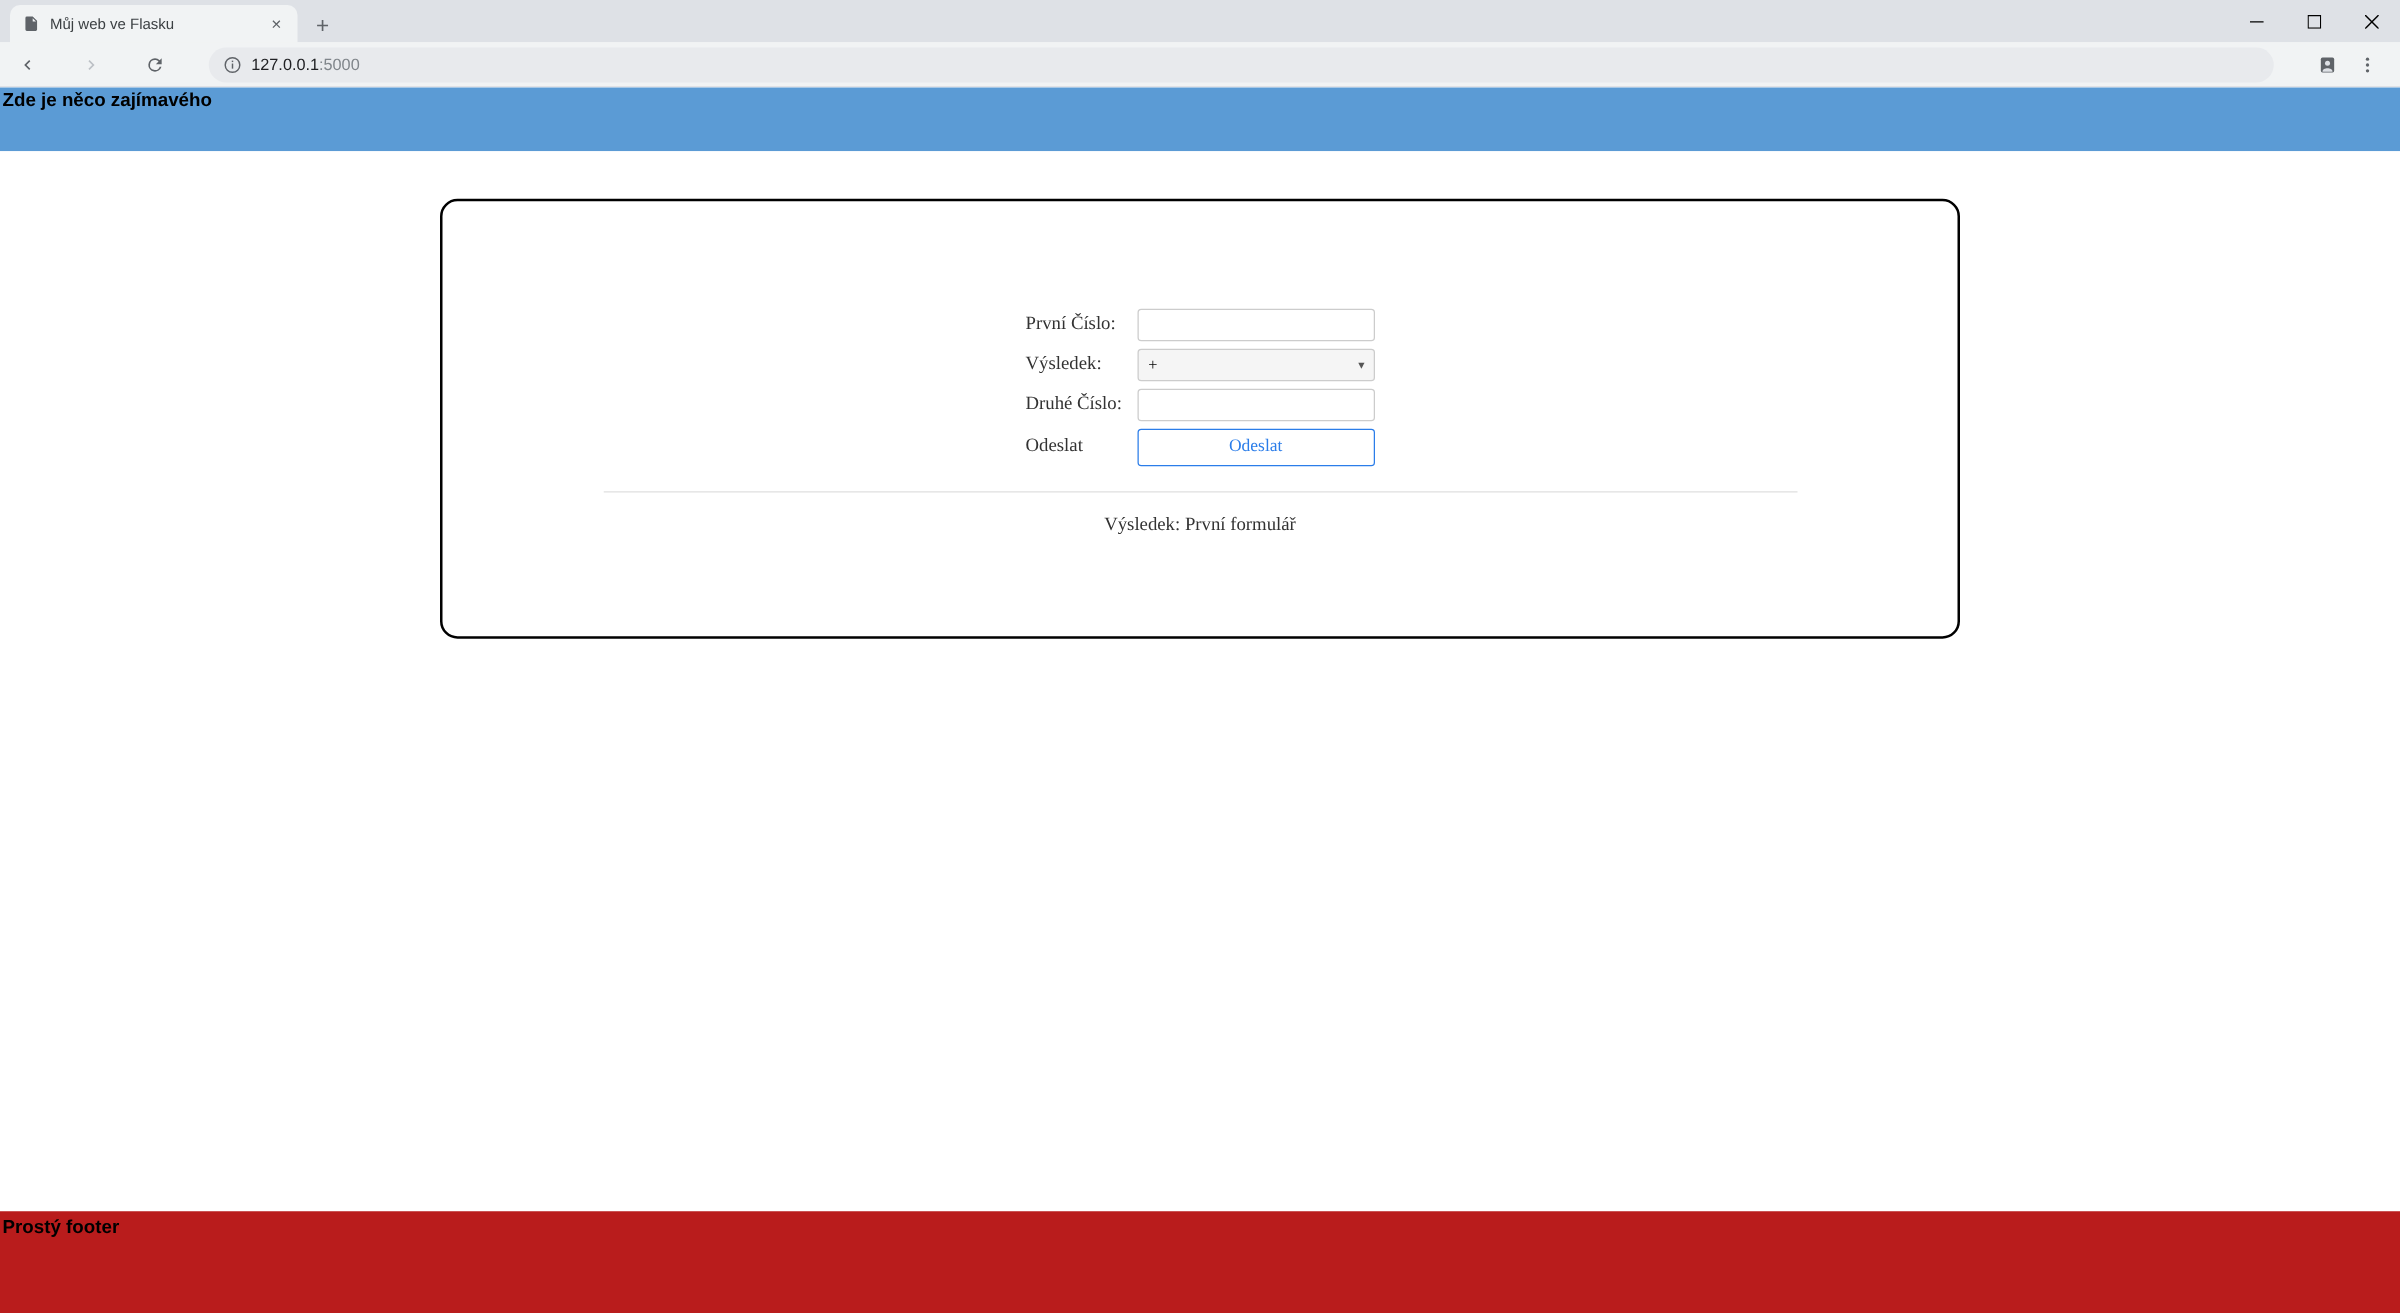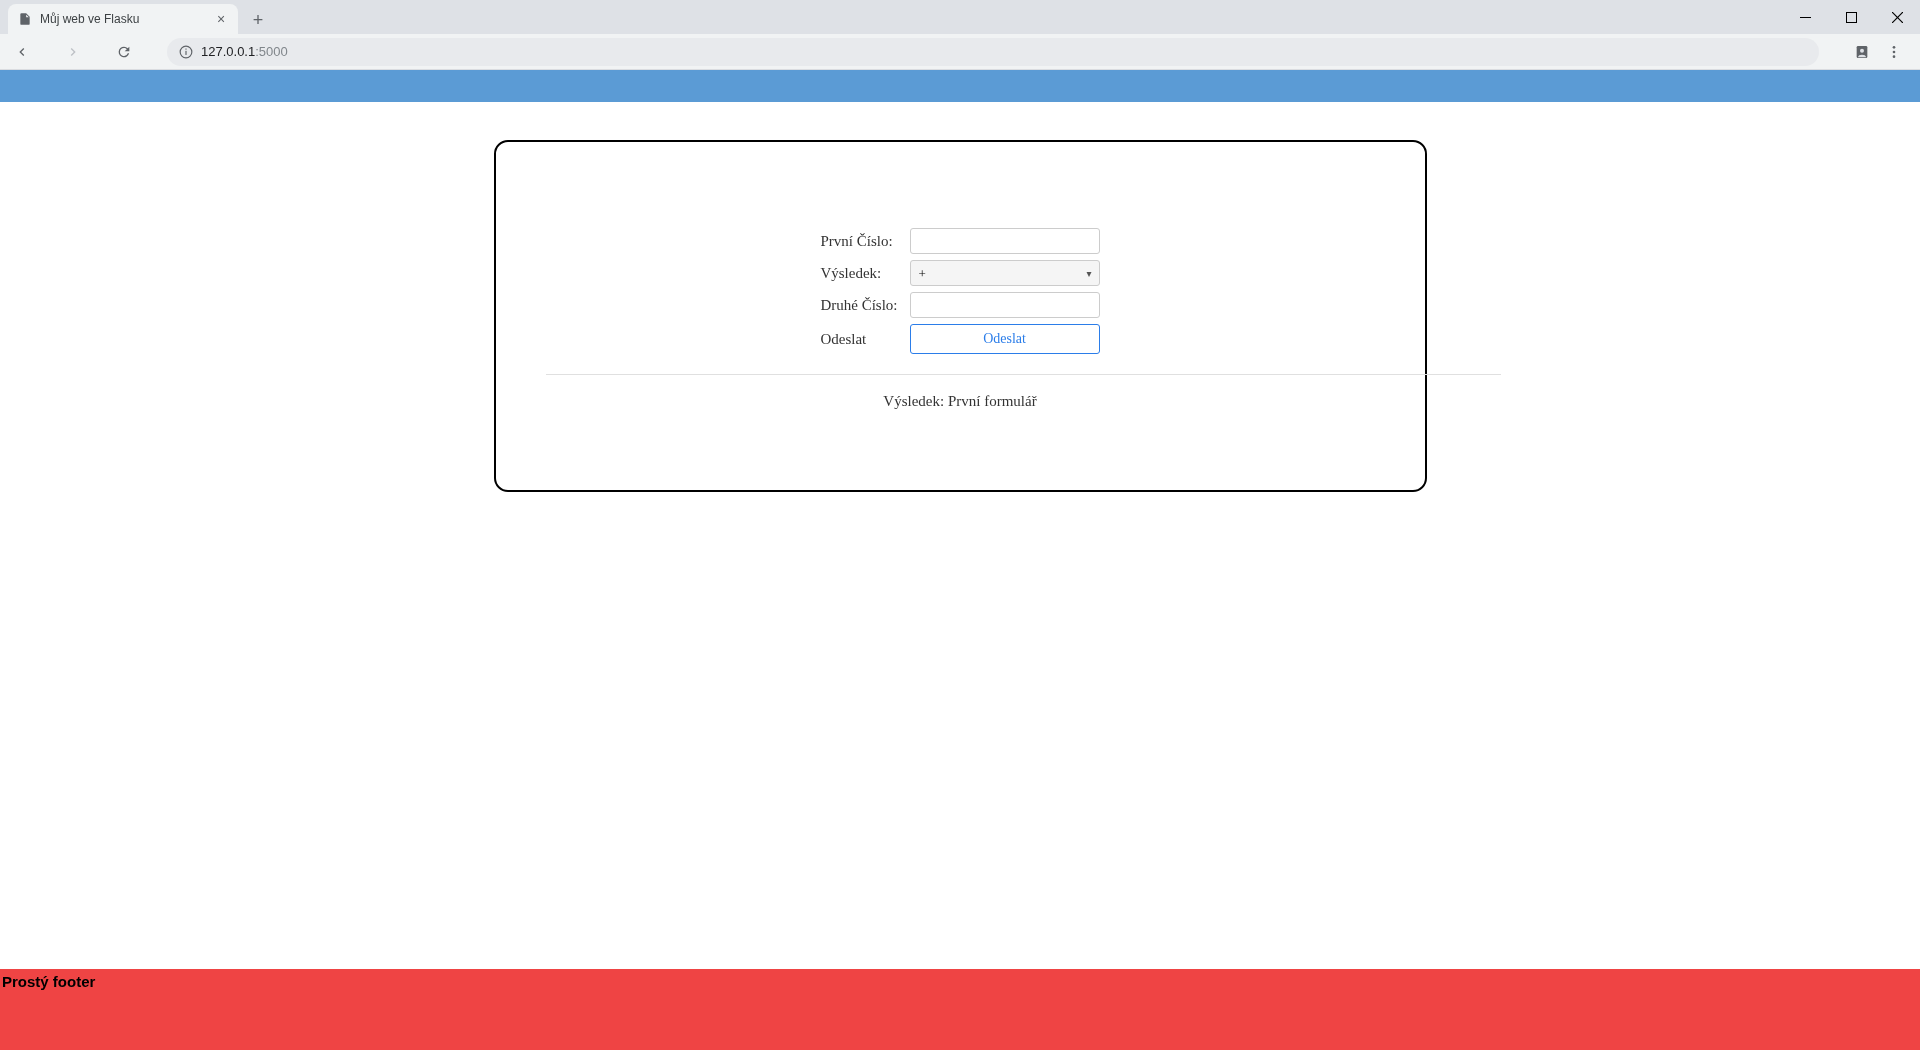--- a/index.html
+++ b/index.html
@@ -88,21 +88,21 @@
       font-weight: bold;
       font-size: 15px;
       padding: 2px 2px 30px 2px;
       line-height: 1.25;
       font-family: Arial, sans-serif;
     }
 
     .main-area { flex:1; background:#fff; padding-top: 38px; }
 
     .card {
-      width: 933px;
+      width: 1216px;
       margin: 0 auto;
       border: 2px solid #000;
       border-radius: 14px;
       padding: 80px 50px 80px 50px;
       font-family: Georgia, "Times New Roman", serif;
       color: #333;
     }
 
     .form-table {
       margin: 0 auto;
@@ -168,21 +168,21 @@
       margin: 14px auto 18px auto;
       width: 955px;
     }
 
     .result-line {
       text-align: center;
       font-size: 15px;
     }
 
     .blue-footer {
-      background: #ef4444;
+      background: #b91c1c;
       color: #000;
       font-weight: bold;
       font-size: 15px;
       padding: 4px 2px 60px 2px;
       font-family: Arial, sans-serif;
     }
   </style>
 </head>
 <body>
 
@@ -259,20 +259,21 @@
           <circle cx="12" cy="12" r="2"></circle>
           <circle cx="12" cy="19" r="2"></circle>
         </svg>
     </div>
   </div>
 </div>
 
 <div class="page-viewport">
 
   <div class="blue-header">
+    <div>Zde je něco zajímavého</div>
   </div>
 
   <div class="main-area">
     <div class="card">
       <table class="form-table">
         <tbody>
             <tr>
           <td class="label-cell">První Číslo:</td>
           <td class="field-cell">
             <input type="text" class="text-input" value="" style="">

